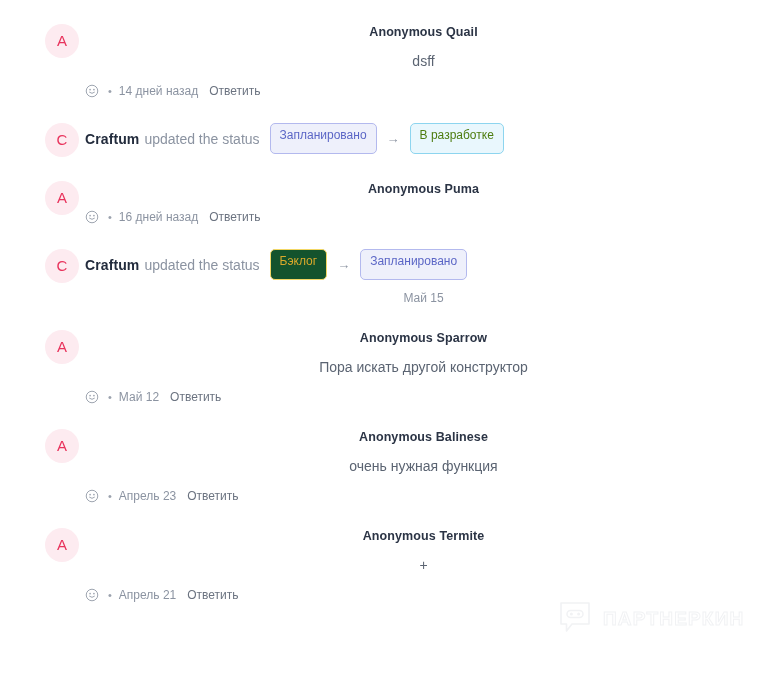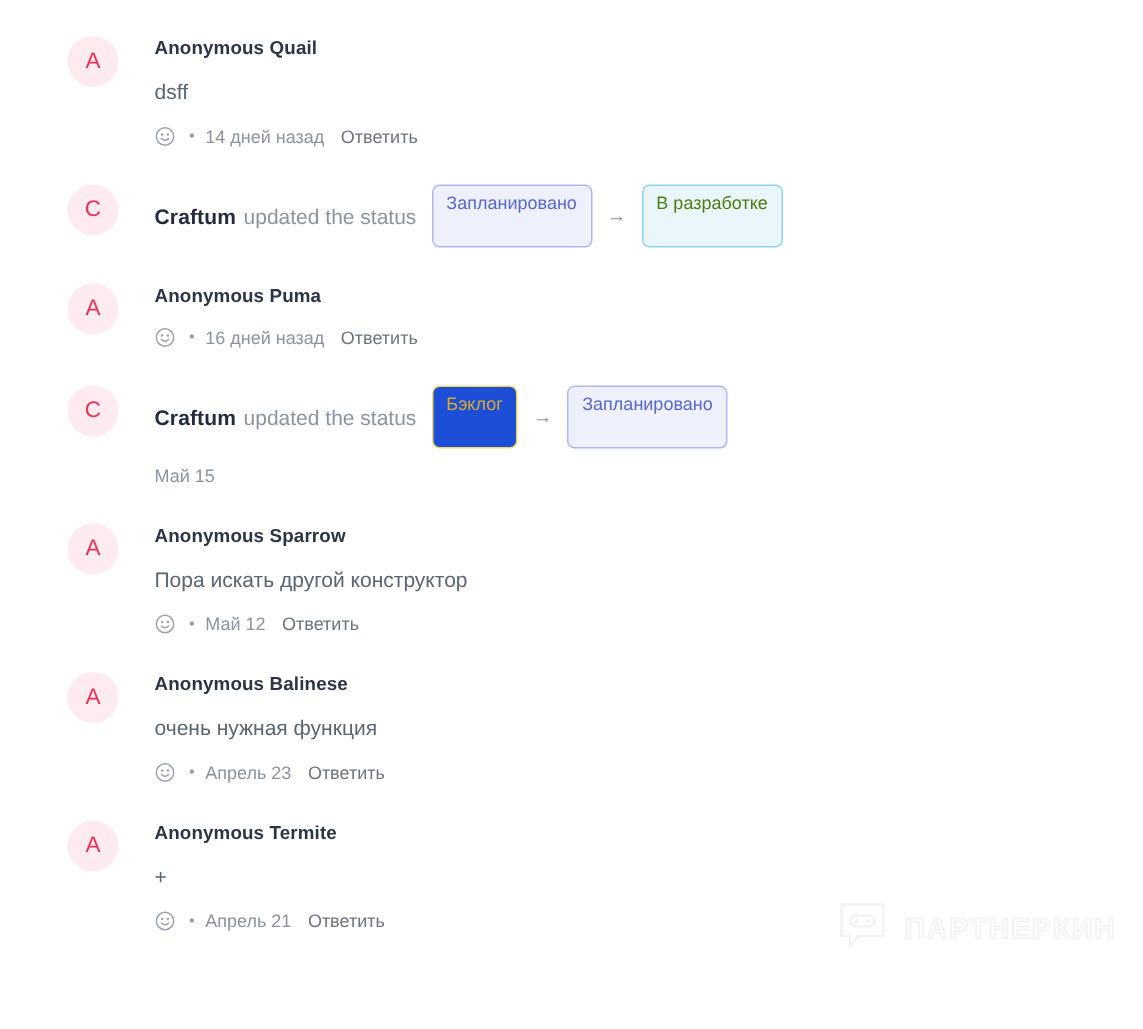--- a/index.html
+++ b/index.html
@@ -41,24 +41,25 @@
     color: #e8335c;
     font-size: 15px;
     line-height: 34px;
     text-align: center;
     flex: 0 0 34px;
     font-weight: 400;
     user-select: none;
   }
 
   .body {
-    margin-left: 24px;
+    margin-left: 6px;
     padding-top: 0px;
     flex: 1 1 auto;
     min-width: 0;
+    text-align: center;
   }
 
   
   .author {
     font-size: 12.5px;
     font-weight: bold;
     color: #2b3445;
     line-height: 16px;
     letter-spacing: .1px;
   }
@@ -113,37 +114,37 @@
   .st-verb {
     font-size: 14px;
     color: #8b93a1;
     margin-left: 5px;
     margin-right: 10px;
   }
   .badge {
     display: inline-block;
     font-size: 12px;
     line-height: 14px;
-    padding: 4px 9px 22px;
+    padding: 4px 9px 11px;
     border-radius: 5px;
     border: 1px solid transparent;
     white-space: nowrap;
   }
   .badge.planned {
     background: #eef0fb;
     border-color: #b3b9ee;
     color: #5b66c6;
   }
   .badge.progress {
     background: #e9f7fd;
     border-color: #8dd5ef;
     color: #4d7c0f;
   }
   .badge.backlog {
-    background: #1d4ed8;
+    background: #14532d;
     border-color: #f3d764;
     color: #d9a92b;
   }
   .arrow {
     margin: 0 10px;
     color: #8b93a1;
     font-size: 13px;
     line-height: 14px;
     flex: 0 0 auto;
   }

